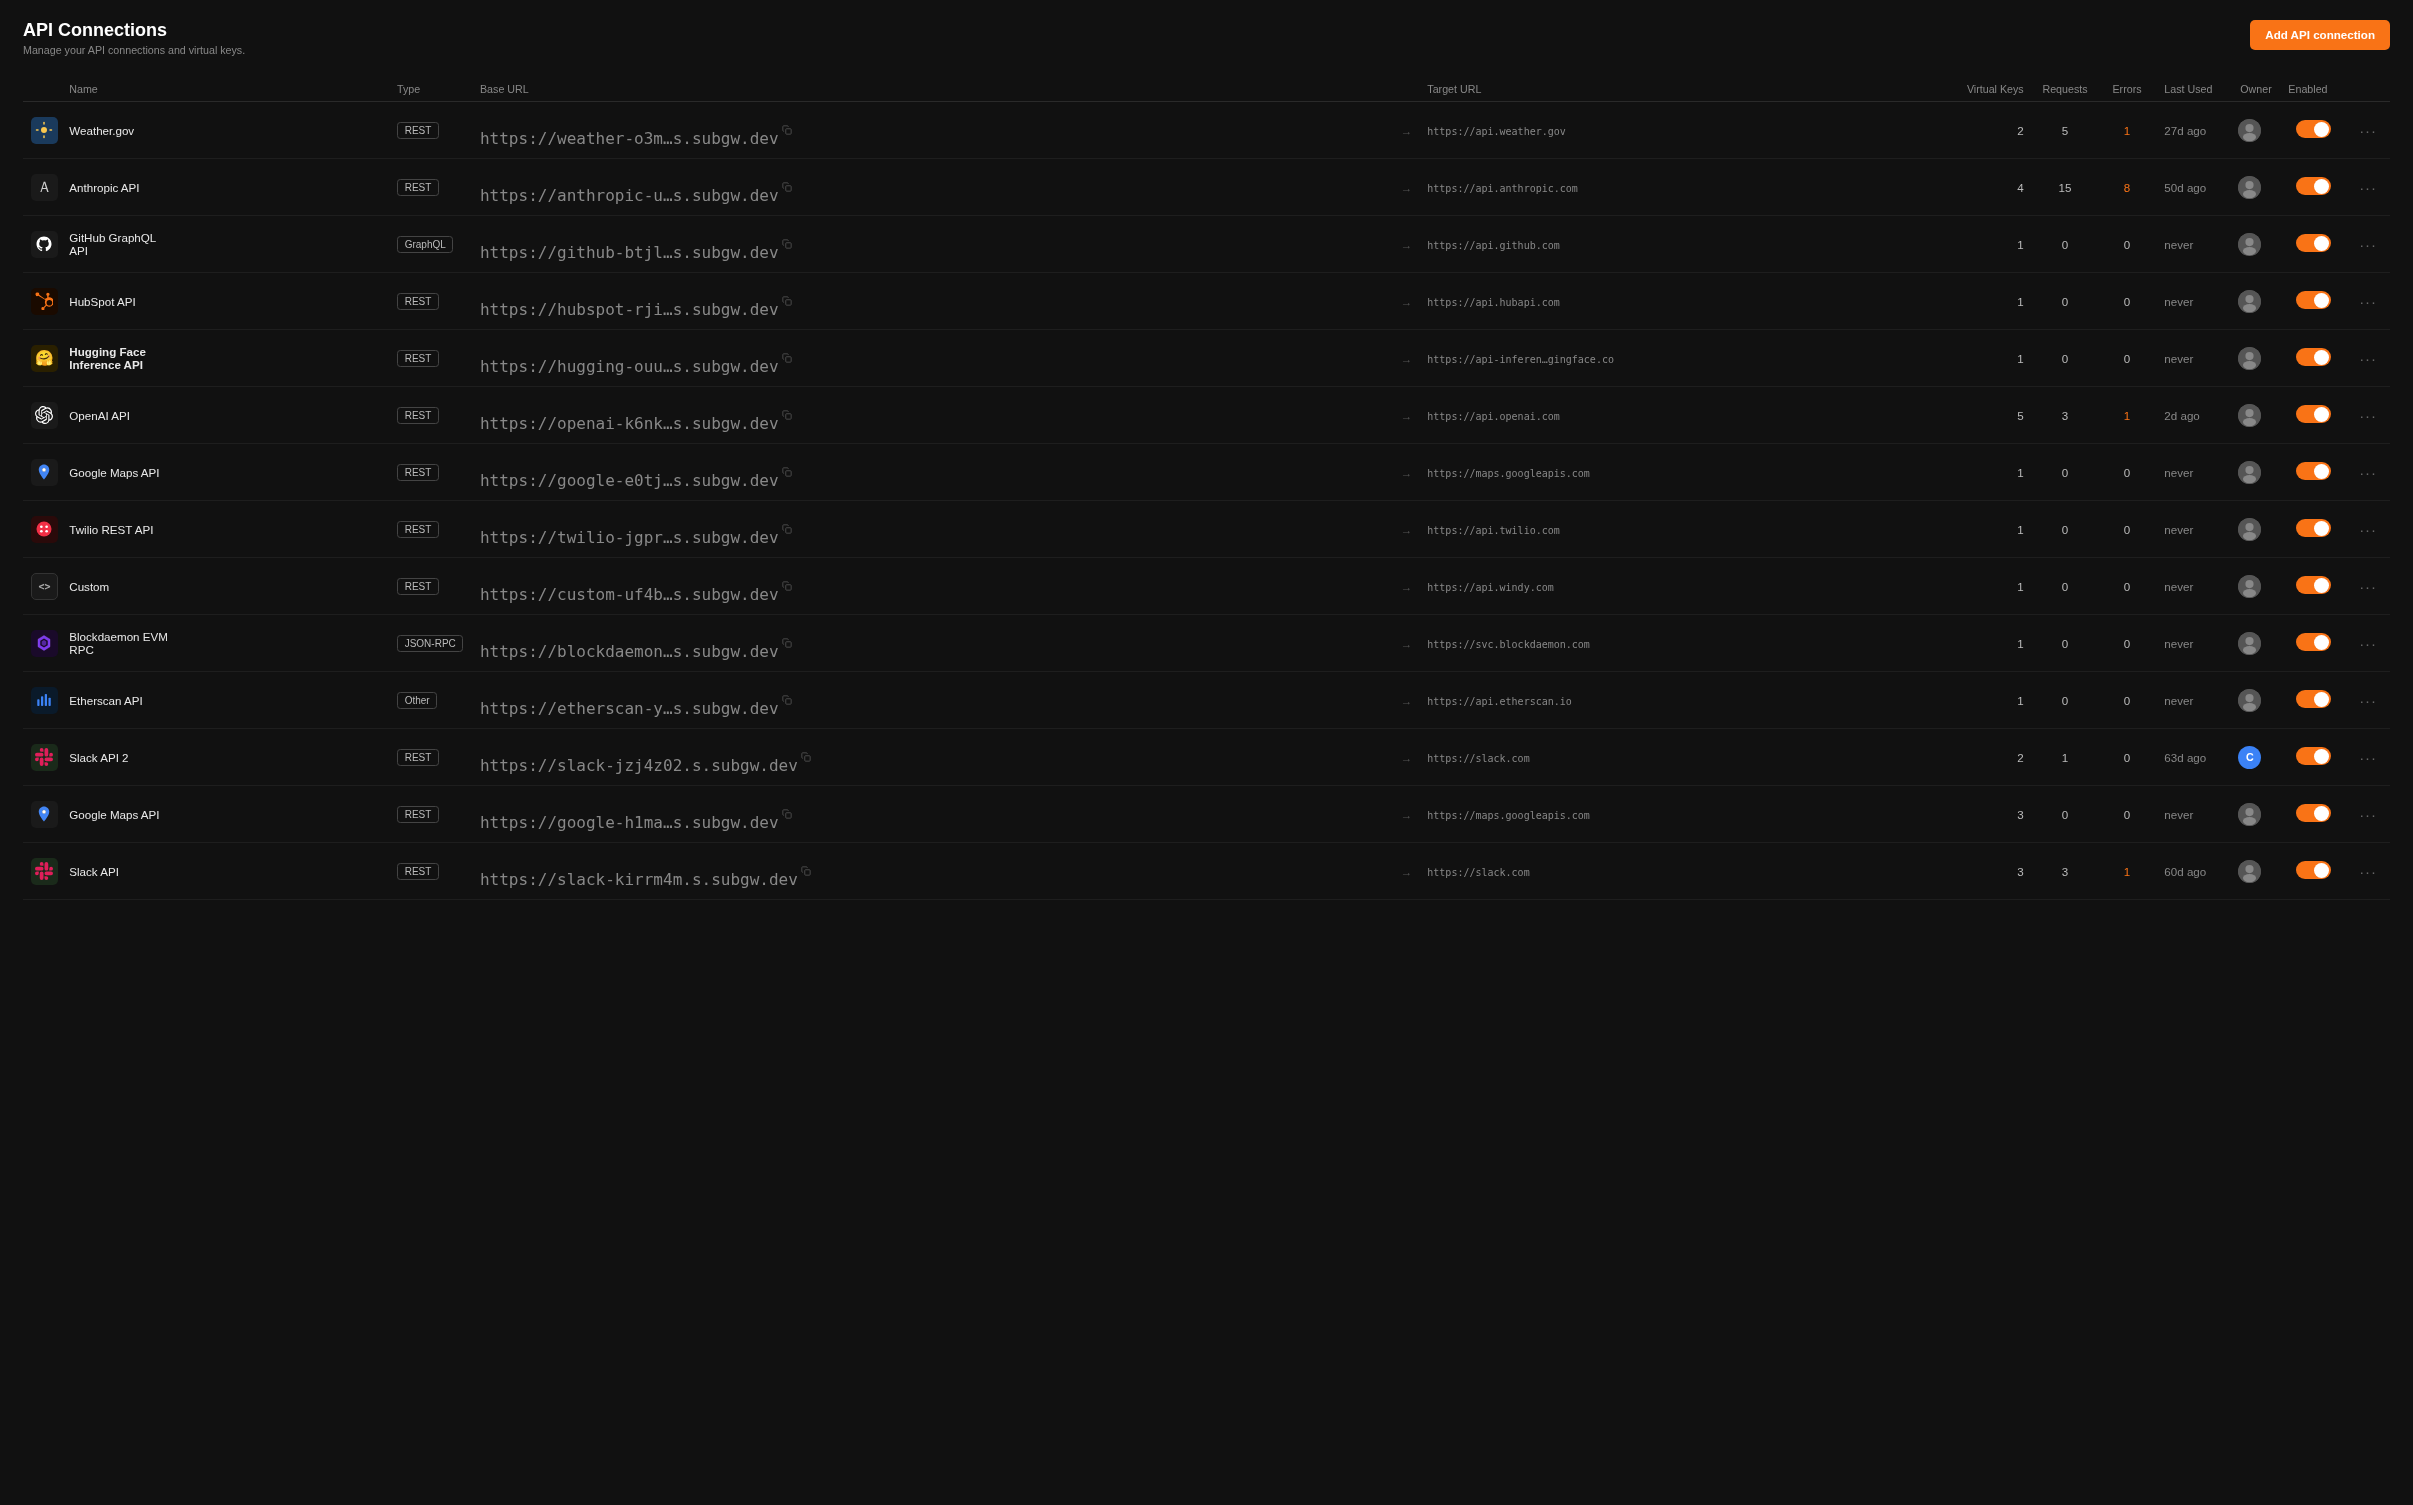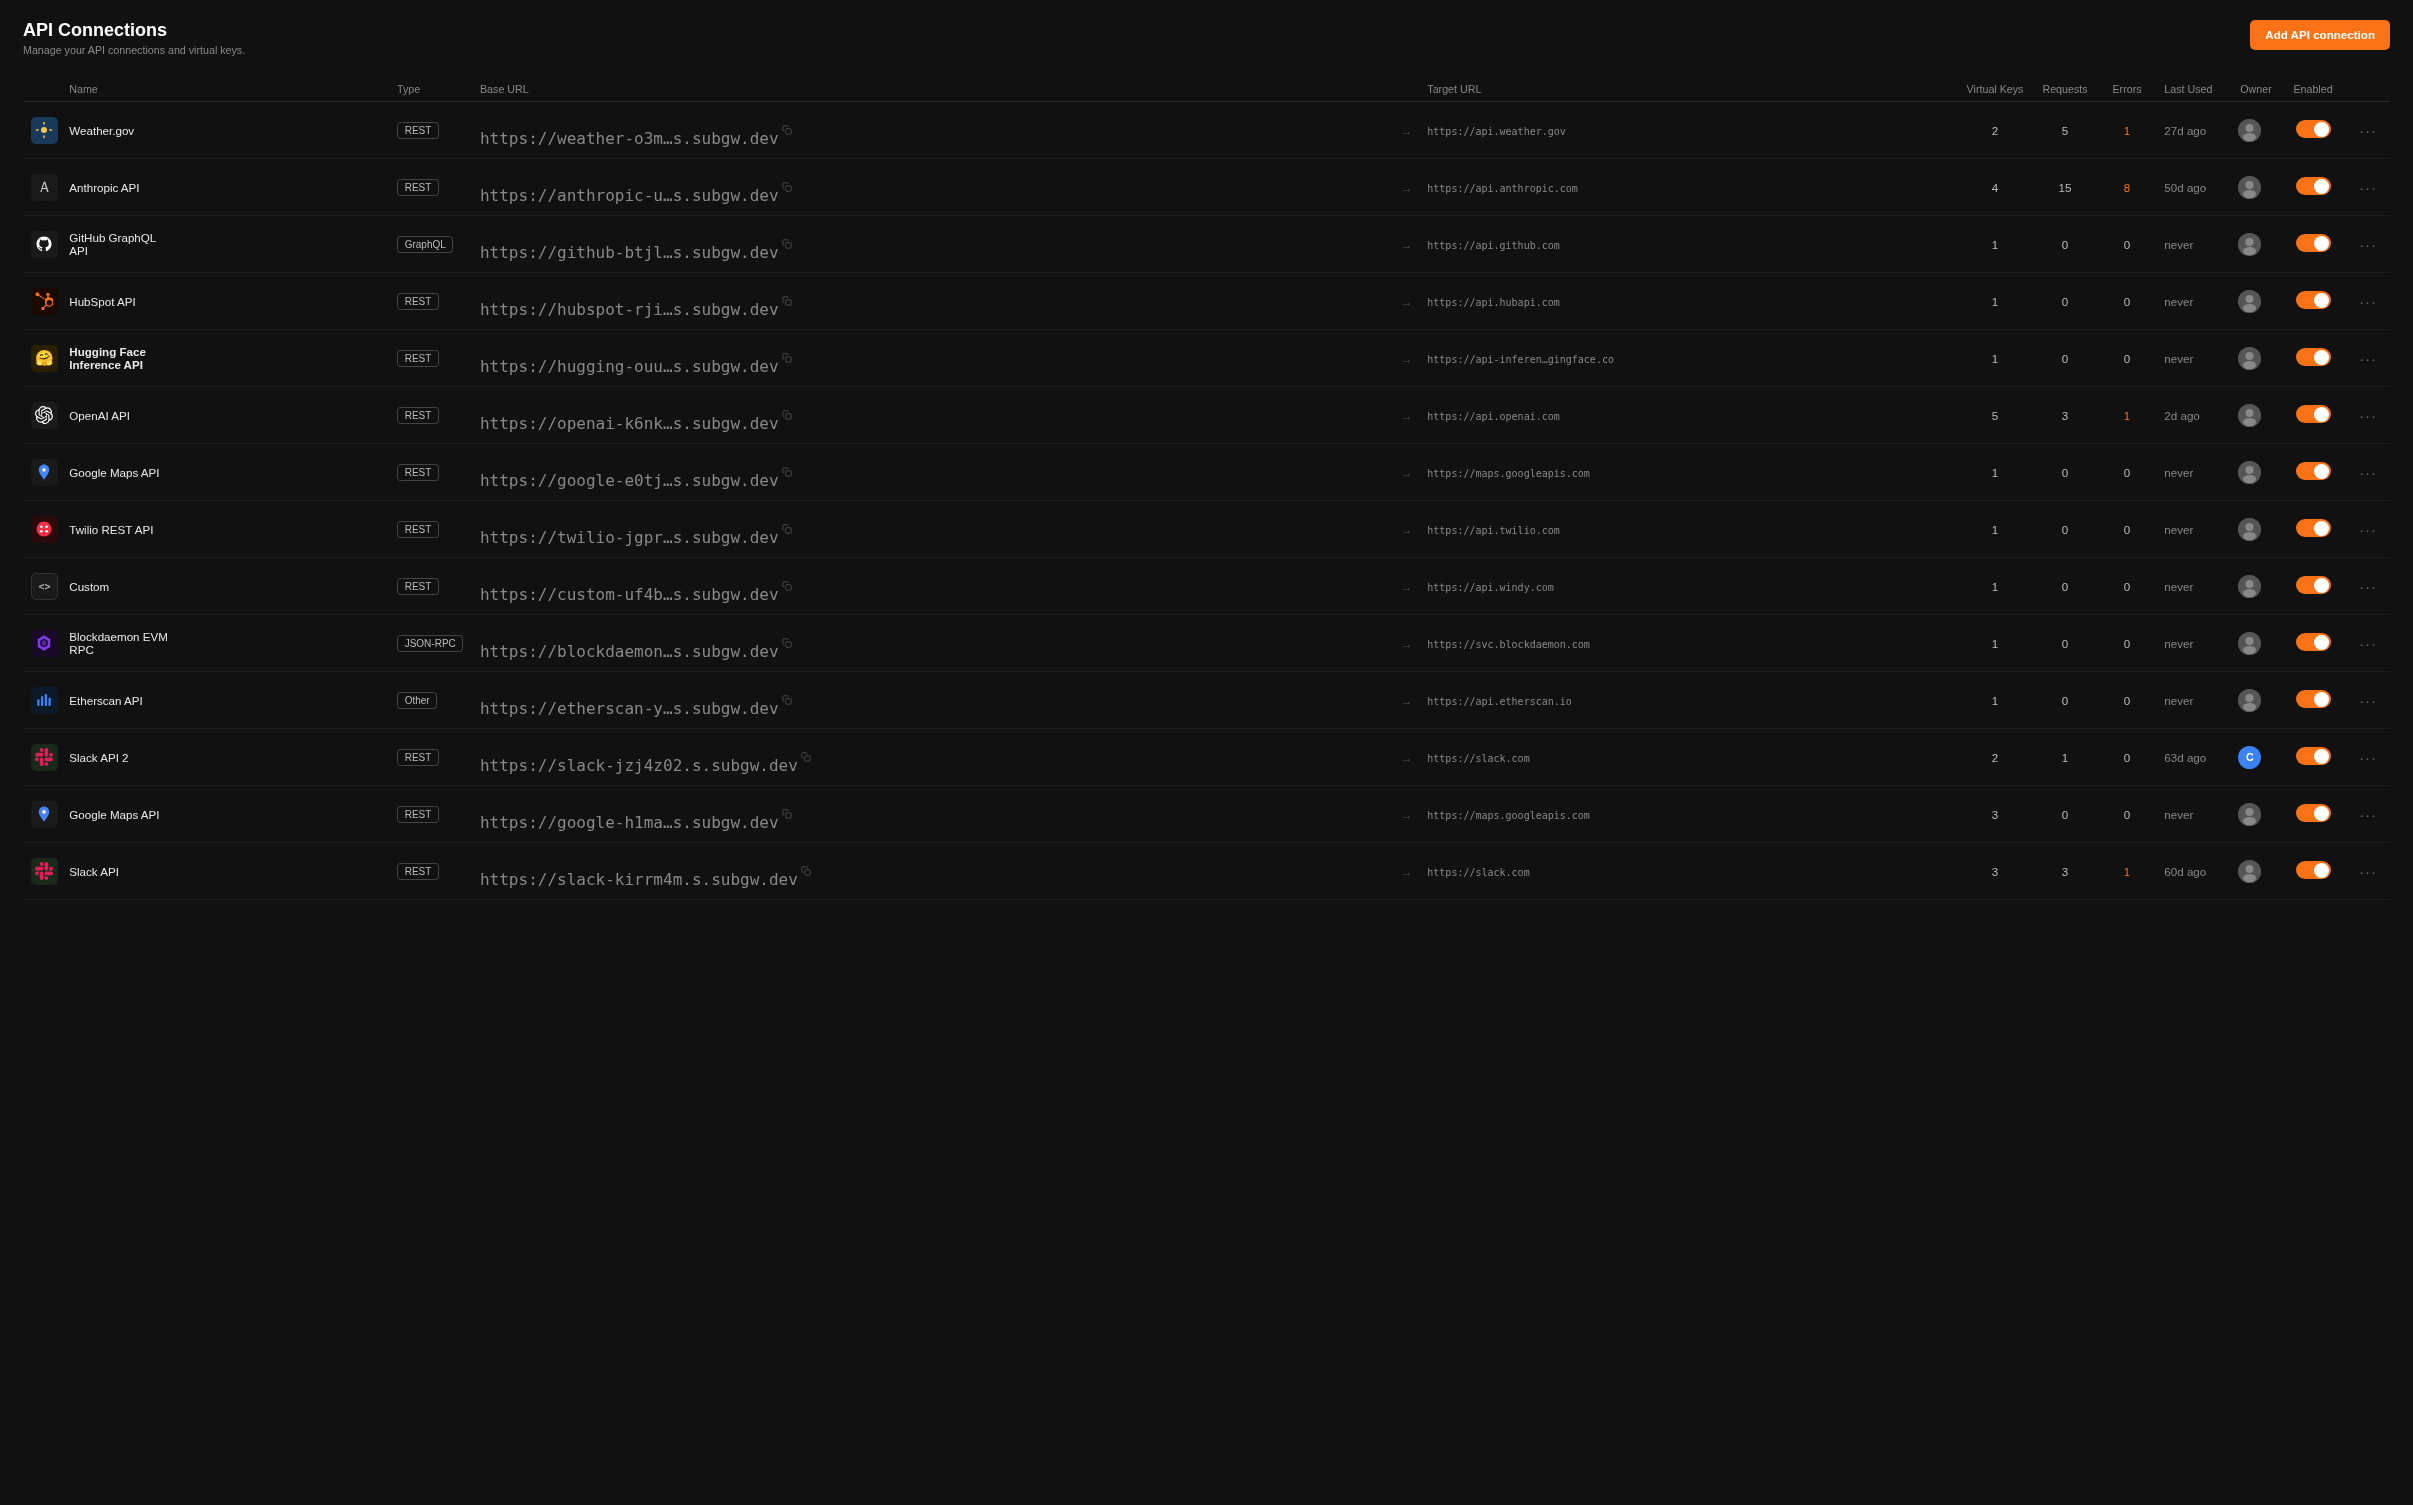--- a/index.html
+++ b/index.html
@@ -164,26 +164,26 @@
     }
     .icon-cell {
       width: 33px;
       padding-right: 3.3px;
     }
     .col-name { min-width: 116px; }
     .col-type { width: 74px; }
     .col-baseurl { min-width: 182px; }
     .col-arrow { width: 25px; padding: 0 1.7px; }
     .col-targeturl { min-width: 173px; margin-top: 21px; }
-    .col-vkeys { width: 74px; text-align: center; }
+    .col-vkeys { width: 74px; text-align: right; }
     .col-requests { width: 66px; text-align: center; }
     .col-errors { width: 58px; text-align: center; }
     .col-lastused { width: 74px; }
     .col-owner { width: 50px; text-align: right; }
-    .col-enabled { width: 66px; text-align: center; }
+    .col-enabled { width: 66px; text-align: left; }
     .col-more { width: 33px; }
     .url-wrapper {
       display: flex;
       align-items: center;
     }
   </style>
 </head>
 <body>
 
 <div class="page-header">

